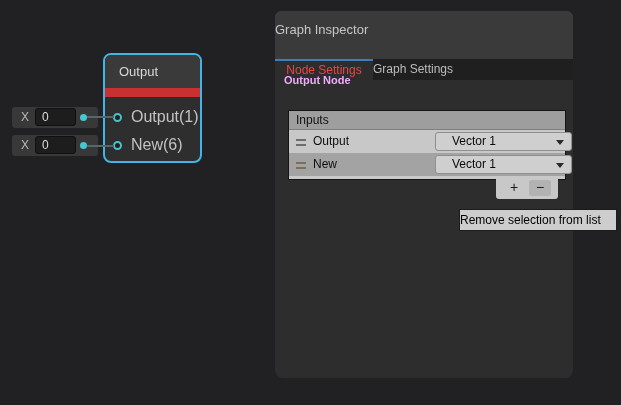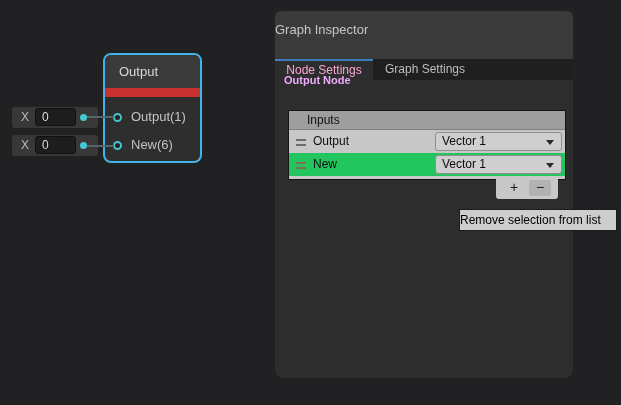--- a/index.html
+++ b/index.html
@@ -22,21 +22,21 @@
     border-radius:6px 6px 0 0;padding-left:14px;
     font-size:13px;color:#d9d9d9;
   }
   .node-redbar{height:9px;background:#c93030;}
   .port-circle{
     position:absolute;left:8px;width:5px;height:5px;
     border:2px solid #46c3cd;border-radius:50%;background:#222;
   }
   .port-label{
     position:absolute;left:26px;height:14px;line-height:14px;
-    font-size:13px;color:#c3c3c3;white-space:nowrap;
+    font-size:16px;color:#c3c3c3;white-space:nowrap;
   }
 
   
   .inline-input{
     left:12px;width:86px;height:21px;background:#383838;border-radius:3px;z-index:1;
   }
   .axis-label{
     position:absolute;left:9px;top:0;height:21px;line-height:21px;
     font-size:12px;color:#b9b9b9;
   }
@@ -61,54 +61,54 @@
   .panel-header{
     height:48px;line-height:37px;background:#3a3a3a;
     border-radius:6px 6px 0 0;
     font-size:13px;color:#c6c6c6;
   }
   .tabbar{height:21px;background:#1f1f1f;display:flex;}
   .tab{
     height:21px;line-height:21px;font-size:12px;color:#bdbdbd;box-sizing:border-box;
   }
   .tab.active{
-    width:98px;background:#2d2d2d;color:#f9a8d4;text-align:center;
+    width:98px;background:#2d2d2d;color:#ef4444;text-align:center;
     border-top:2px solid #3d7dbd;line-height:19px;
   }
-  .tab.inactive{padding-left:12px;flex:1;}
+  .tab.inactive{flex:1;}
   .section-title{
     left:9px;top:63px;font-size:11px;font-weight:bold;color:#f0abfc;
   }
 
   
   .inputs-list{
     left:13px;top:99px;width:278px;height:70px;box-sizing:border-box;
     background:#c8c8c8;border:1px solid #151515;
   }
   .list-header{
     height:19px;line-height:19px;background:#9e9e9e;
-    border-bottom:1px solid #7f7f7f;padding-left:18px;
+    border-bottom:1px solid #7f7f7f;padding-left:7px;
     font-size:12px;color:#101010;box-sizing:border-box;
   }
   .list-row{position:relative;height:23px;}
-  .list-row.selected{background:#22c55e;}
+  .list-row.selected{background:#a3a3a3;}
   .drag-handle{
     position:absolute;left:7px;top:9px;width:10px;height:2px;
     border-top:2px solid #6e6e6e;border-bottom:2px solid #6e6e6e;
     box-sizing:content-box;padding-top:1px;
   }
   .list-row.selected .drag-handle{border-color:#7d6f56;}
   .row-name{
     position:absolute;left:24px;top:0;height:23px;line-height:23px;
     font-size:12px;color:#0e0e0e;
   }
   .type-dropdown{
     position:absolute;left:146px;top:2px;width:119px;height:17px;
     background:#cfcfcf;border:1px solid #8f8f8f;border-radius:3px;
-    line-height:17px;padding-left:6px;font-size:12px;color:#0a0a0a;
+    line-height:17px;padding-left:16px;font-size:12px;color:#0a0a0a;
   }
   .caret{
     position:absolute;right:7px;top:7px;width:0;height:0;
     border-left:4px solid transparent;border-right:4px solid transparent;
     border-top:5px solid #2a2a2a;
   }
   .list-footer-btns{
     left:221px;top:168px;width:62px;height:20px;
     background:#c8c8c8;border-radius:0 0 3px 3px;display:flex;
   }

